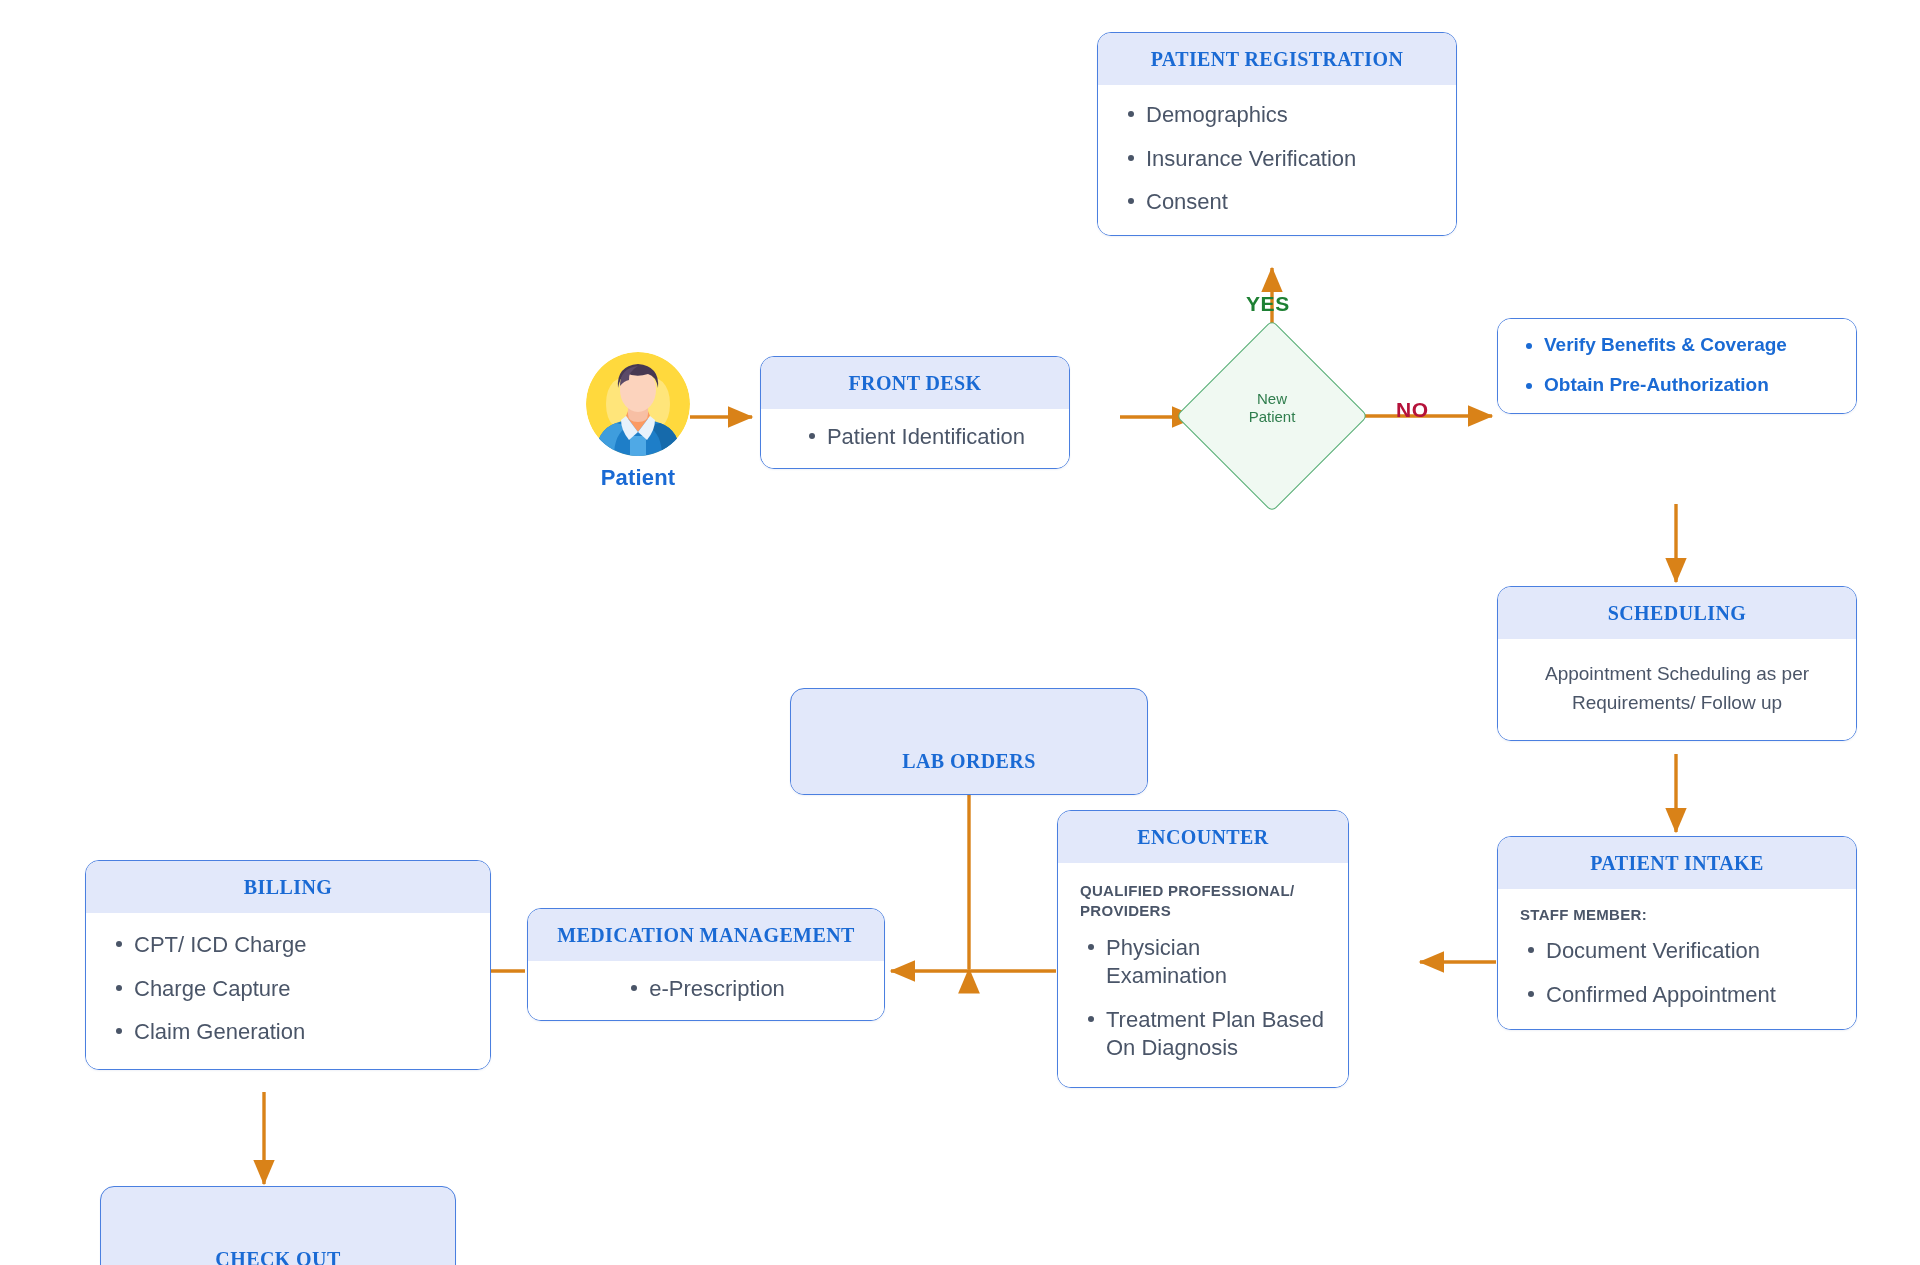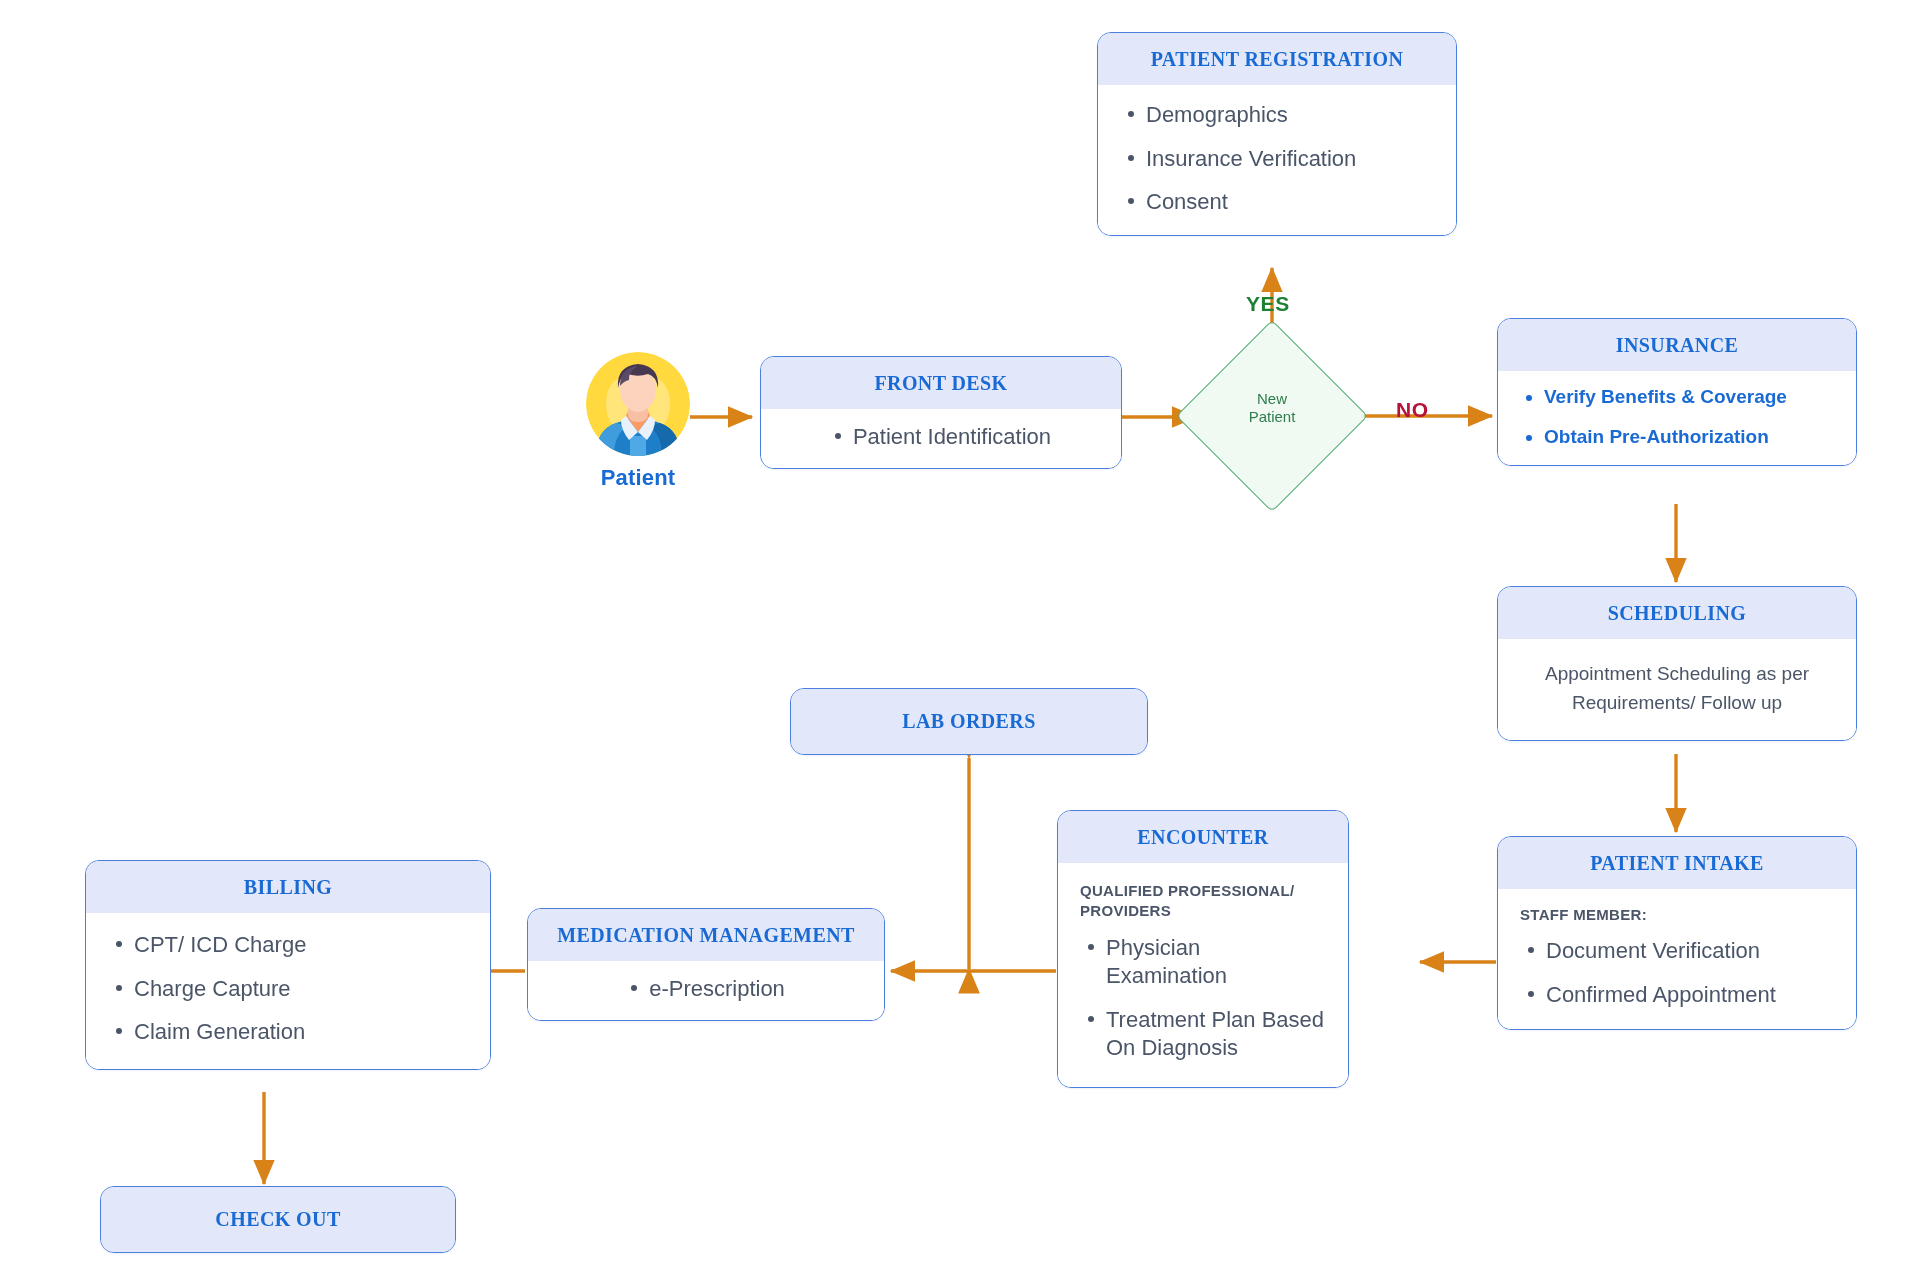--- a/index.html
+++ b/index.html
@@ -48,21 +48,21 @@
     font-weight: bold;
     letter-spacing: .4px;
     text-align: center;
     padding: 15px 10px 14px;
     line-height: 1.15;
     font-family: Liberation Serif, serif;
   }
 
   
   .node.pill { background: #e2e8fa; }
-  .node.pill .node-header { padding: 21px 10px; }
+  .node.pill .node-header { padding: 21px 10px; margin-top: 40px; }
 
   .node-body {
     background: #ffffff;
     padding: 16px 22px 18px;
   }
 
   .node-body.tight { padding: 14px 20px 16px; }
 
   .subhead {
     font-size: 15px;
@@ -233,21 +233,21 @@
 
         <ellipse cx="52" cy="38" rx="18" ry="22" fill="#fcd3bd"></ellipse>
 
         <path d="M32 36 q-2 -22 20 -24 q22 2 20 24 q-2 -12 -10 -14 q-12 4 -22 -1 q-6 4 -8 15 z" fill="#473852"></path>
         <path d="M34 34 q0 -18 18 -20 q-10 6 -9 14 q-5 1 -9 6 z" fill="#5b4a68"></path>
       </g>
     </svg>
     <div id="patient-caption">Patient</div>
   </div>
 
-  <div class="node" style="left:760px; top:356px; width:362px;">
+  <div class="node" style="left:760px; top:356px; width:310px;">
     <div class="node-header">FRONT DESK</div>
     <div class="node-body tight">
       <ul class="items centered">
         <li>Patient Identification</li>
       </ul>
     </div>
   </div>
 
   <div class="node" style="left:1097px; top:32px; width:360px;">
     <div class="node-header">PATIENT REGISTRATION</div>
@@ -263,21 +263,20 @@
   <div id="decision" style="left:1204px; top:348px;"></div>
   <div id="decision-label" style="left:1197px; top:390px;">
     <div>New</div>
     <div>Patient</div>
   </div>
 
   <span class="edge-label yes" style="left:1246px; top:292px;">YES</span>
   <span class="edge-label no" style="left:1396px; top:398px;">NO</span>
 
   <div class="node" style="left:1497px; top:318px; width:360px;">
-    <div class="node-header">INSURANCE</div>
     <div class="node-body tight">
       <ul class="items blue">
         <li>Verify Benefits &amp; Coverage</li>
         <li>Obtain Pre-Authorization</li>
       </ul>
     </div>
   </div>
 
   <div class="node" style="left:1497px; top:586px; width:360px;">
     <div class="node-header">SCHEDULING</div>

